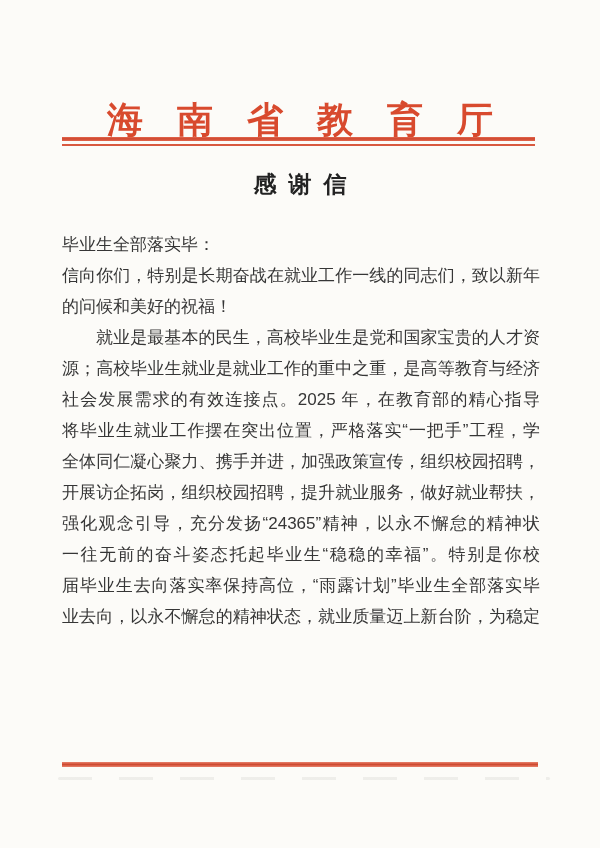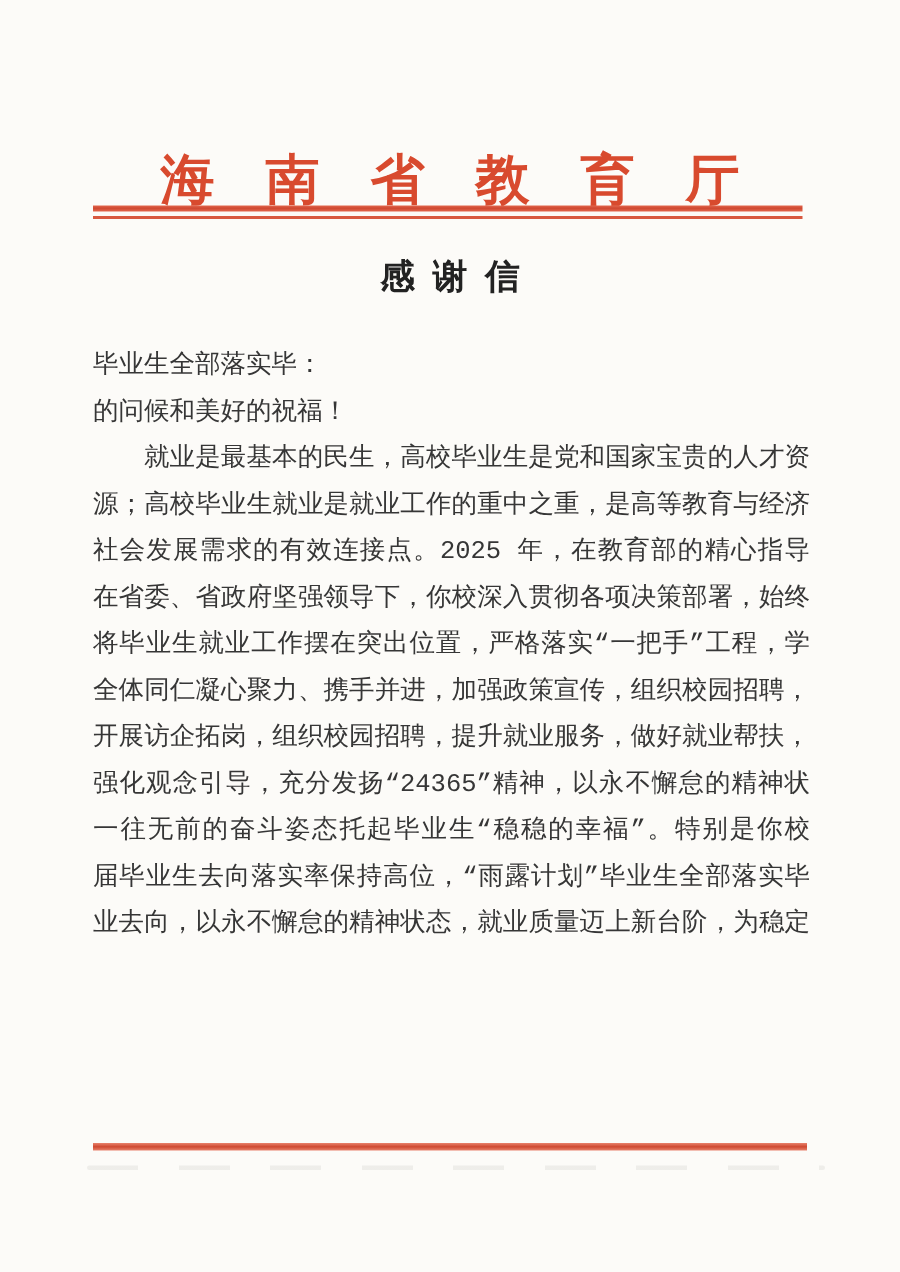--- a/index.html
+++ b/index.html
@@ -3,21 +3,21 @@
 <meta charset="utf-8">
 <style>
   html, body { margin: 0; padding: 0; background: #e9e9e9; }
   .page {
     position: relative;
     width: 600px;
     height: 848px;
     margin: 0 auto;
     background: #fcfbf8;
     overflow: hidden;
-    font-family: Liberation Mono, monospace;
+    font-family: Liberation Sans, sans-serif;
   }
   .letterhead {
     position: absolute;
     top: 96px;
     left: 0;
     width: 600px;
     text-align: center;
     font-size: 36px;
     font-weight: 700;
     color: #d84a2e;
@@ -102,25 +102,25 @@
 
   <div class="rule-double">
     <div class="thick"></div>
     <div class="thin"></div>
   </div>
 
   <div class="letter-title">感谢信</div>
 
   <div class="letter-body">
     <div class="line short">毕业生全部落实毕：</div>
+    <div class="line fill">信向你们，特别是长期奋战在就业工作一线的同志们，致以新年</div>
     <div class="line short">的问候和美好的祝福！</div>
     <div class="line indent fill">就业是最基本的民生，高校毕业生是党和国家宝贵的人才资</div>
     <div class="line fill">源；高校毕业生就业是就业工作的重中之重，是高等教育与经济</div>
     <div class="line fill">社会发展需求的有效连接点。2025 年，在教育部的精心指导下，</div>
-    <div class="line fill">在省委、省政府坚强领导下，你校深入贯彻各项决策部署，始终</div>
     <div class="line fill">将毕业生就业工作摆在突出位置，严格落实“一把手”工程，学</div>
     <div class="line fill">全体同仁凝心聚力、携手并进，加强政策宣传，组织校园招聘，</div>
     <div class="line fill">开展访企拓岗，组织校园招聘，提升就业服务，做好就业帮扶，</div>
     <div class="line fill">强化观念引导，充分发扬“24365”精神，以永不懈怠的精神状态、</div>
     <div class="line fill">一往无前的奋斗姿态托起毕业生“稳稳的幸福”。特别是你校 2025</div>
     <div class="line fill">届毕业生去向落实率保持高位，“雨露计划”毕业生全部落实毕</div>
     <div class="line fill">业去向，以永不懈怠的精神状态，就业质量迈上新台阶，为稳定我</div>
   </div>
 
   <div class="rule-footer"></div>

